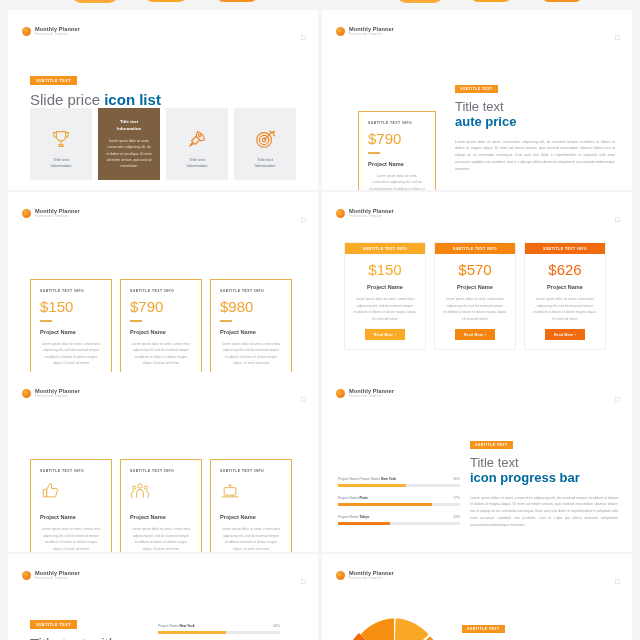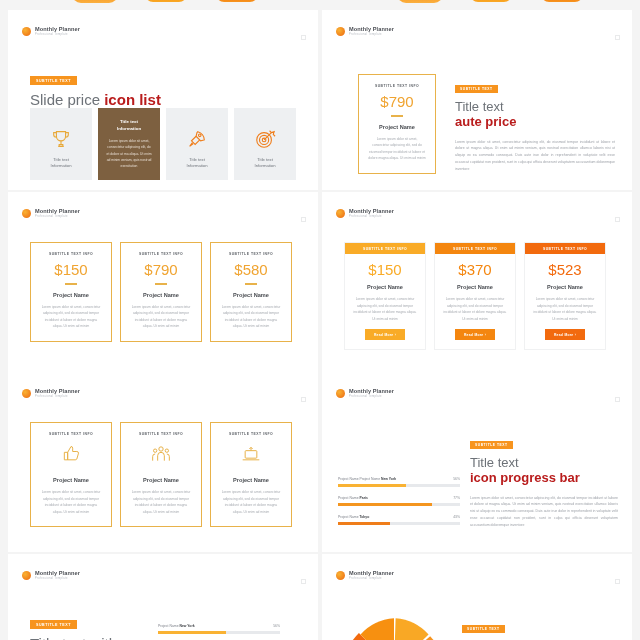--- a/index.html
+++ b/index.html
@@ -18,37 +18,37 @@
   .logo-sub { font-size:2.6px; color:#b6bac0; letter-spacing:.35px; display:block; margin-top:1px; }
   .corner { position:absolute; right:12px; top:25px; width:5px; height:5px; opacity:.22;
      border:1px solid #9aa0a6; }
 
   
   .pill { display:inline-block; background:#f7941e; color:#fff; font-size:3.6px;
      font-weight:700; letter-spacing:.55px; padding:2.6px 6px 2.4px; }
   .pill.sm { font-size:3.3px; padding:2.2px 5px; }
 
   .big-title { font-size:15px; color:#6d7278; font-weight:400; line-height:1.18; margin-top:5px; white-space:nowrap; }
-  .big-title b { color:#b91c1c; font-weight:700; }
+  .big-title b { color:#0369a1; font-weight:700; }
 
   .body-para { font-size:3.5px; color:#9b9fa6; line-height:1.95; text-align:justify; }
 
   
   .iconrow { position:absolute; left:22px; top:98px; display:flex; gap:6px; }
   .icard { width:62px; height:72px; background:#eef0f2; display:flex; flex-direction:column;
      align-items:center; justify-content:flex-end; padding-bottom:10px; position:relative; }
   .icard.dark { background:#7d6040; justify-content:flex-start; padding:10px 8px 0; }
   .icard .lbl { font-size:4.2px; color:#6f747b; line-height:1.6; text-align:center; }
   .icard.dark .lbl { color:#ffffff; font-weight:700; font-size:4.4px; }
   .icard.dark .dsc { font-size:3.3px; color:#e6dcd0; line-height:1.9; text-align:center; margin-top:6px; }
   .ico { position:absolute; top:20px; left:0; right:0; display:flex; justify-content:center; }
 
   
   .pcard { border:1px solid #e8b24a; background:#fff; display:flex; flex-direction:column;
-     align-items:center; padding:9px 9px 11px; }
+     align-items:flex-start; padding:9px 9px 11px;margin-top:37px; }
   .pc-sub { font-size:3.4px; letter-spacing:.5px; color:#60646a; font-weight:700; }
   .pc-price { font-size:15px; color:#f0a431; font-weight:400; margin-top:6px; line-height:1; }
   .pc-rule { width:12px; height:1.5px; background:#e8b24a; margin:6px 0 7px; }
   .pc-name { font-size:5.6px; color:#4a4d52; font-weight:600; margin-bottom:6px; }
   .pc-body { font-size:3.3px; color:#a6aab0; line-height:2; text-align:center; }
 
   
   .bcard { width:82px; border:1px solid #f0f1f2; background:#fff; display:flex;
      flex-direction:column; align-items:center; padding-bottom:9px; }
   .band { width:100%; text-align:center; color:#fff; font-size:3.4px; font-weight:700;
@@ -183,21 +183,21 @@
       </div>
       <div class="pcard" style="width:82px;">
         <div class="pc-sub">SUBTITLE TEXT INFO</div>
         <div class="pc-price">$790</div>
         <div class="pc-rule"></div>
         <div class="pc-name">Project Name</div>
         <div class="pc-body">Lorem ipsum dolor sit amet, consectetur adipiscing elit, sed do eiusmod tempor incididunt ut labore et dolore magna aliqua. Ut enim ad minim</div>
       </div>
       <div class="pcard" style="width:82px;">
         <div class="pc-sub">SUBTITLE TEXT INFO</div>
-        <div class="pc-price">$580</div>
+        <div class="pc-price">$980</div>
         <div class="pc-rule"></div>
         <div class="pc-name">Project Name</div>
         <div class="pc-body">Lorem ipsum dolor sit amet, consectetur adipiscing elit, sed do eiusmod tempor incididunt ut labore et dolore magna aliqua. Ut enim ad minim</div>
       </div>
     </div>
   </div>
 
   <div class="slide" style="left:322px;top:192px;">
     <div class="sl-head">
       <div class="logo-dot"></div>
@@ -211,28 +211,28 @@
     <div style="position:absolute;left:22px;top:50px;display:flex;gap:8px;">
       <div class="bcard">
         <div class="band" style="background:#f9ab27;">SUBTITLE TEXT INFO</div>
         <div class="pc-price" style="color:#f9ab27;margin-top:8px;">$150</div>
         <div class="pc-name" style="margin-top:7px;">Project Name</div>
         <div class="pc-body" style="padding:0 7px;">Lorem ipsum dolor sit amet, consectetur adipiscing elit, sed do eiusmod tempor incididunt ut labore et dolore magna aliqua. Ut enim ad minim</div>
         <button class="btn" style="background:#f9ab27;">Read More  ›</button>
       </div>
       <div class="bcard">
         <div class="band" style="background:#f4860f;">SUBTITLE TEXT INFO</div>
-        <div class="pc-price" style="color:#f4860f;margin-top:8px;">$370</div>
+        <div class="pc-price" style="color:#f4860f;margin-top:8px;">$570</div>
         <div class="pc-name" style="margin-top:7px;">Project Name</div>
         <div class="pc-body" style="padding:0 7px;">Lorem ipsum dolor sit amet, consectetur adipiscing elit, sed do eiusmod tempor incididunt ut labore et dolore magna aliqua. Ut enim ad minim</div>
         <button class="btn" style="background:#f4860f;">Read More  ›</button>
       </div>
       <div class="bcard">
         <div class="band" style="background:#f26a0e;">SUBTITLE TEXT INFO</div>
-        <div class="pc-price" style="color:#f26a0e;margin-top:8px;">$523</div>
+        <div class="pc-price" style="color:#f26a0e;margin-top:8px;">$626</div>
         <div class="pc-name" style="margin-top:7px;">Project Name</div>
         <div class="pc-body" style="padding:0 7px;">Lorem ipsum dolor sit amet, consectetur adipiscing elit, sed do eiusmod tempor incididunt ut labore et dolore magna aliqua. Ut enim ad minim</div>
         <button class="btn" style="background:#f26a0e;">Read More  ›</button>
       </div>
     </div>
   </div>
 
   <div class="slide" style="left:8px;top:372px;">
     <div class="sl-head">
       <div class="logo-dot"></div>

